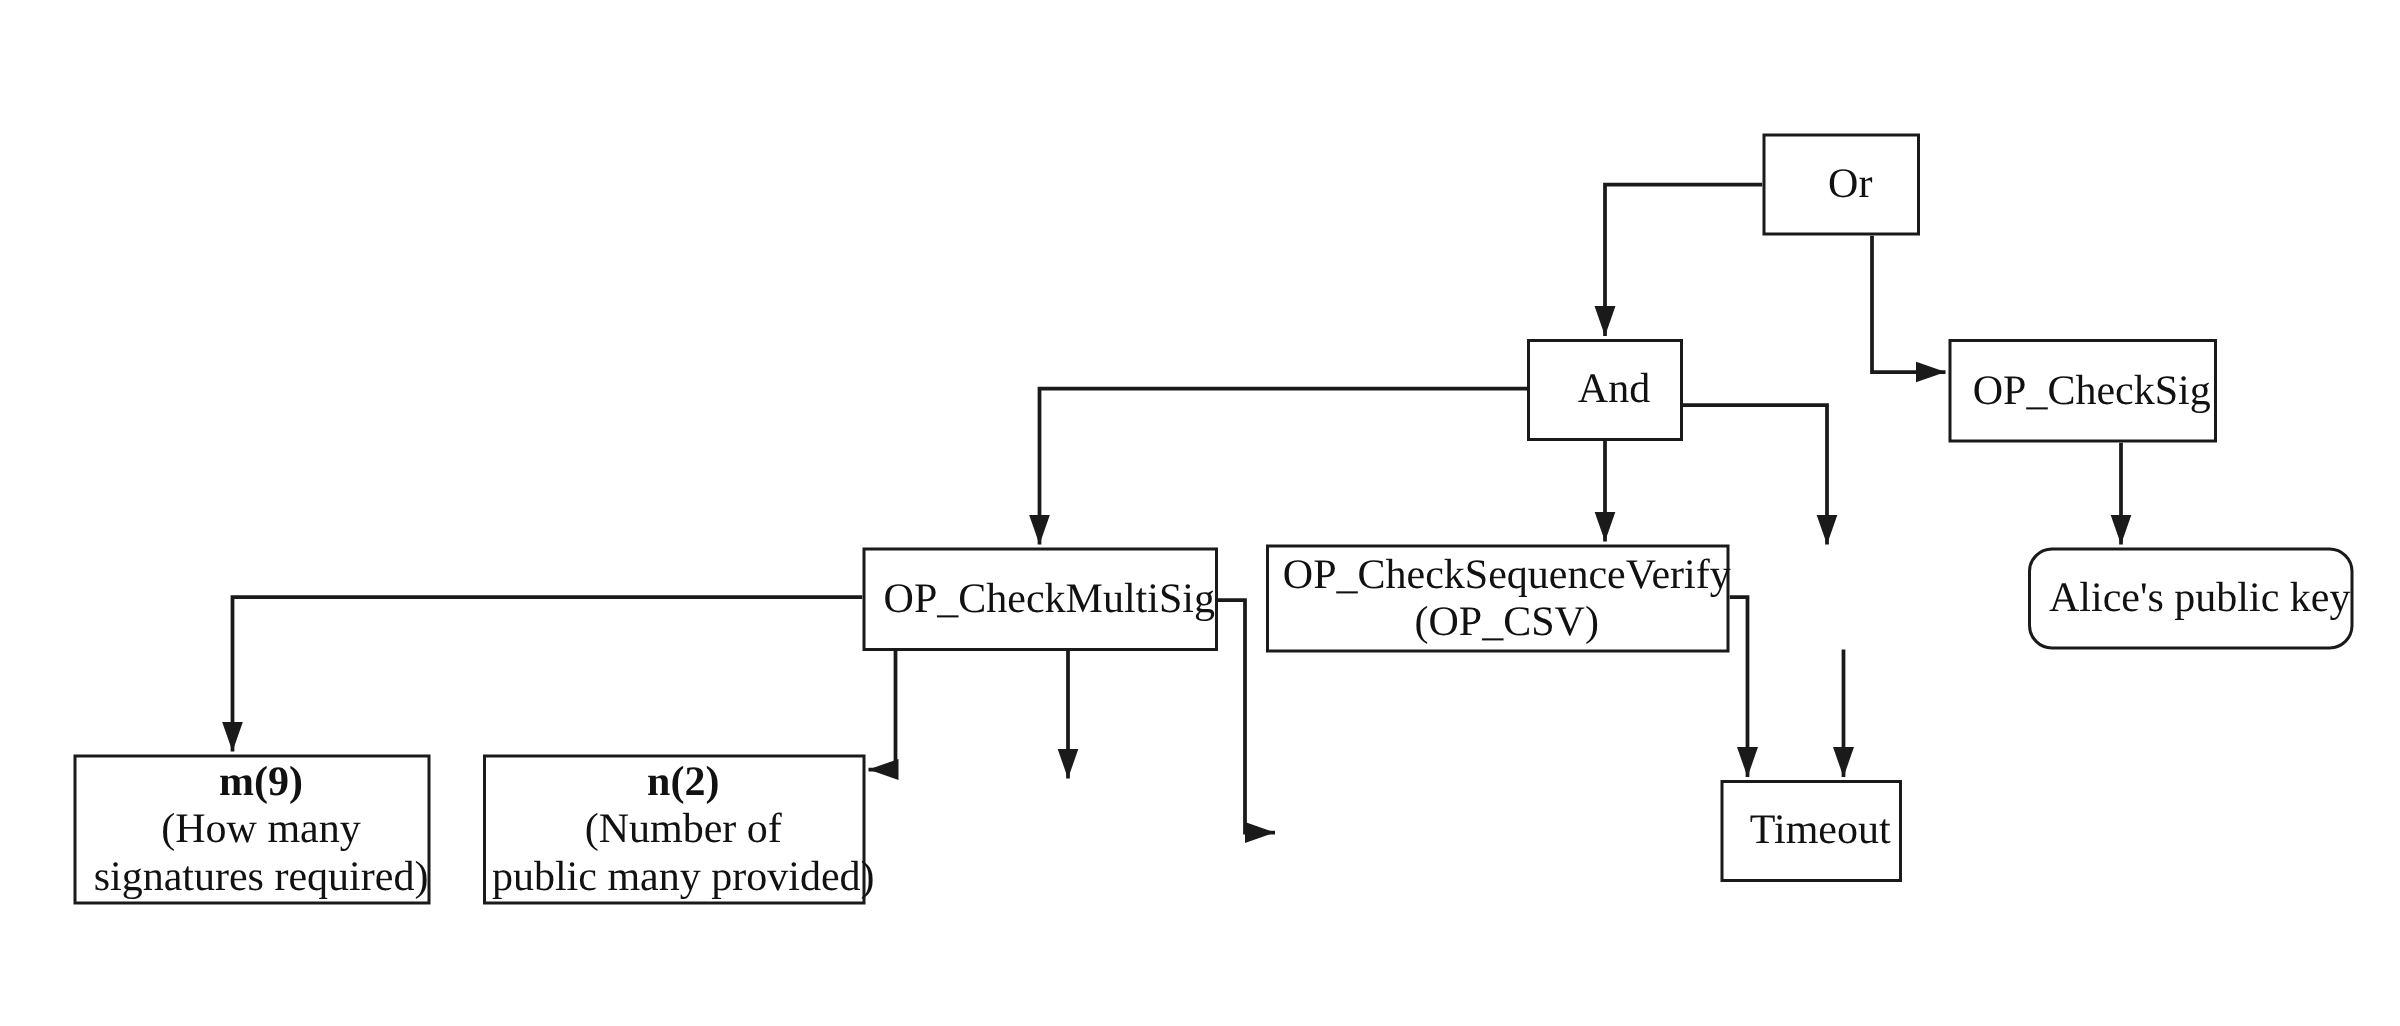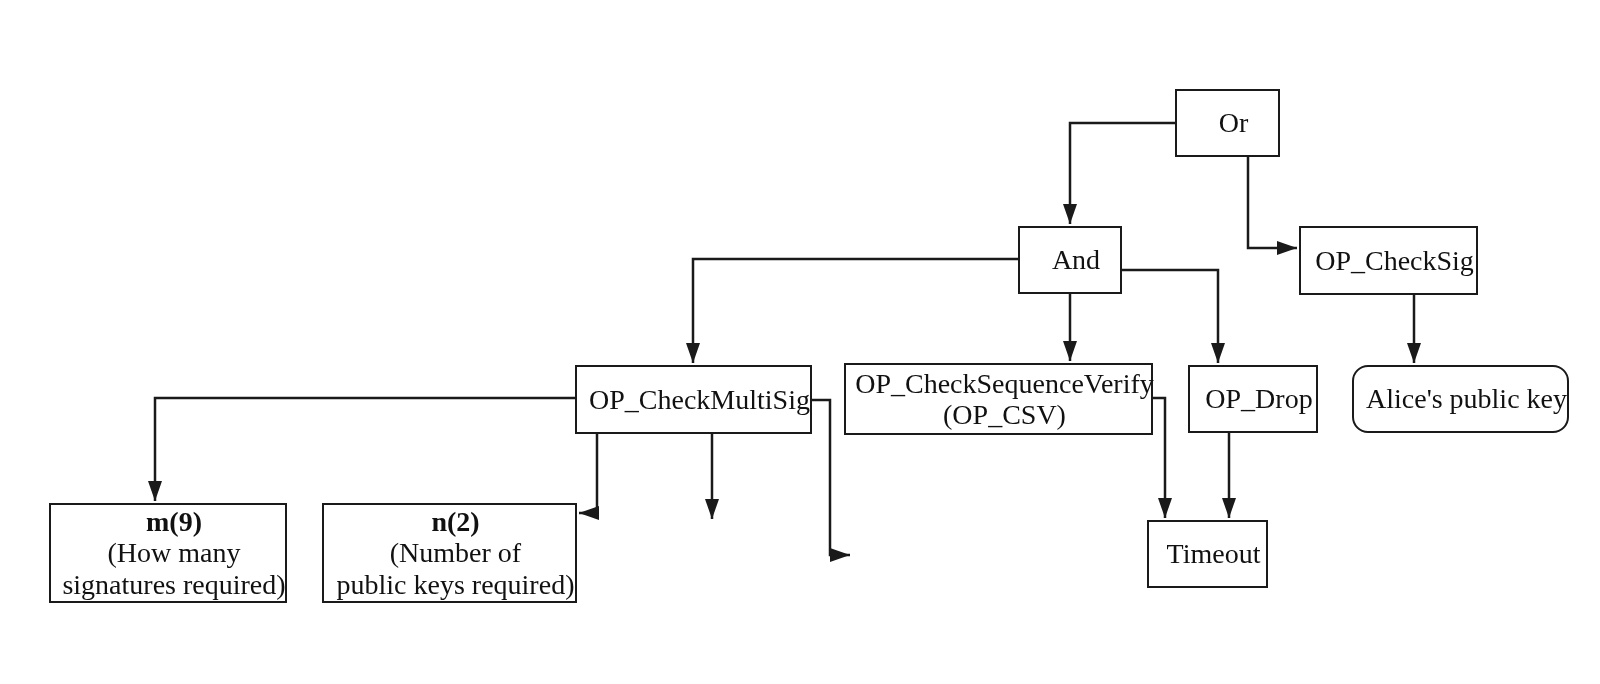--- a/index.html
+++ b/index.html
@@ -78,38 +78,35 @@
 
   <div class="node" style="left:575px; top:365px; width:237px; height:69px;">
     <span>OP_CheckMultiSig</span>
   </div>
 
   <div class="node" style="left:844px; top:363px; width:309px; height:72px;">
     <span>OP_CheckSequenceVerify</span>
     <span>(OP_CSV)</span>
   </div>
 
-  <div class="node" style="left:1188px; top:365px; width:130px; height:68px;">
-    <span>OP_Drop</span>
-  </div>
 
   <div class="node" style="left:1352px; top:365px; width:217px; height:68px;border-radius:16px;">
     <span>Alice's public key</span>
   </div>
 
   <div class="node" style="left:49px; top:503px; width:238px; height:100px;">
     <span class="b">m(9)</span>
     <span>(How many</span>
     <span>signatures required)</span>
   </div>
 
   <div class="node" style="left:322px; top:503px; width:255px; height:100px;">
     <span class="b">n(2)</span>
     <span>(Number of</span>
-    <span>public keys required)</span>
+    <span>public many provided)</span>
   </div>
 
 
 
   <div class="node" style="left:1147px; top:520px; width:121px; height:68px;">
     <span>Timeout</span>
   </div>
 
 </div>
 

